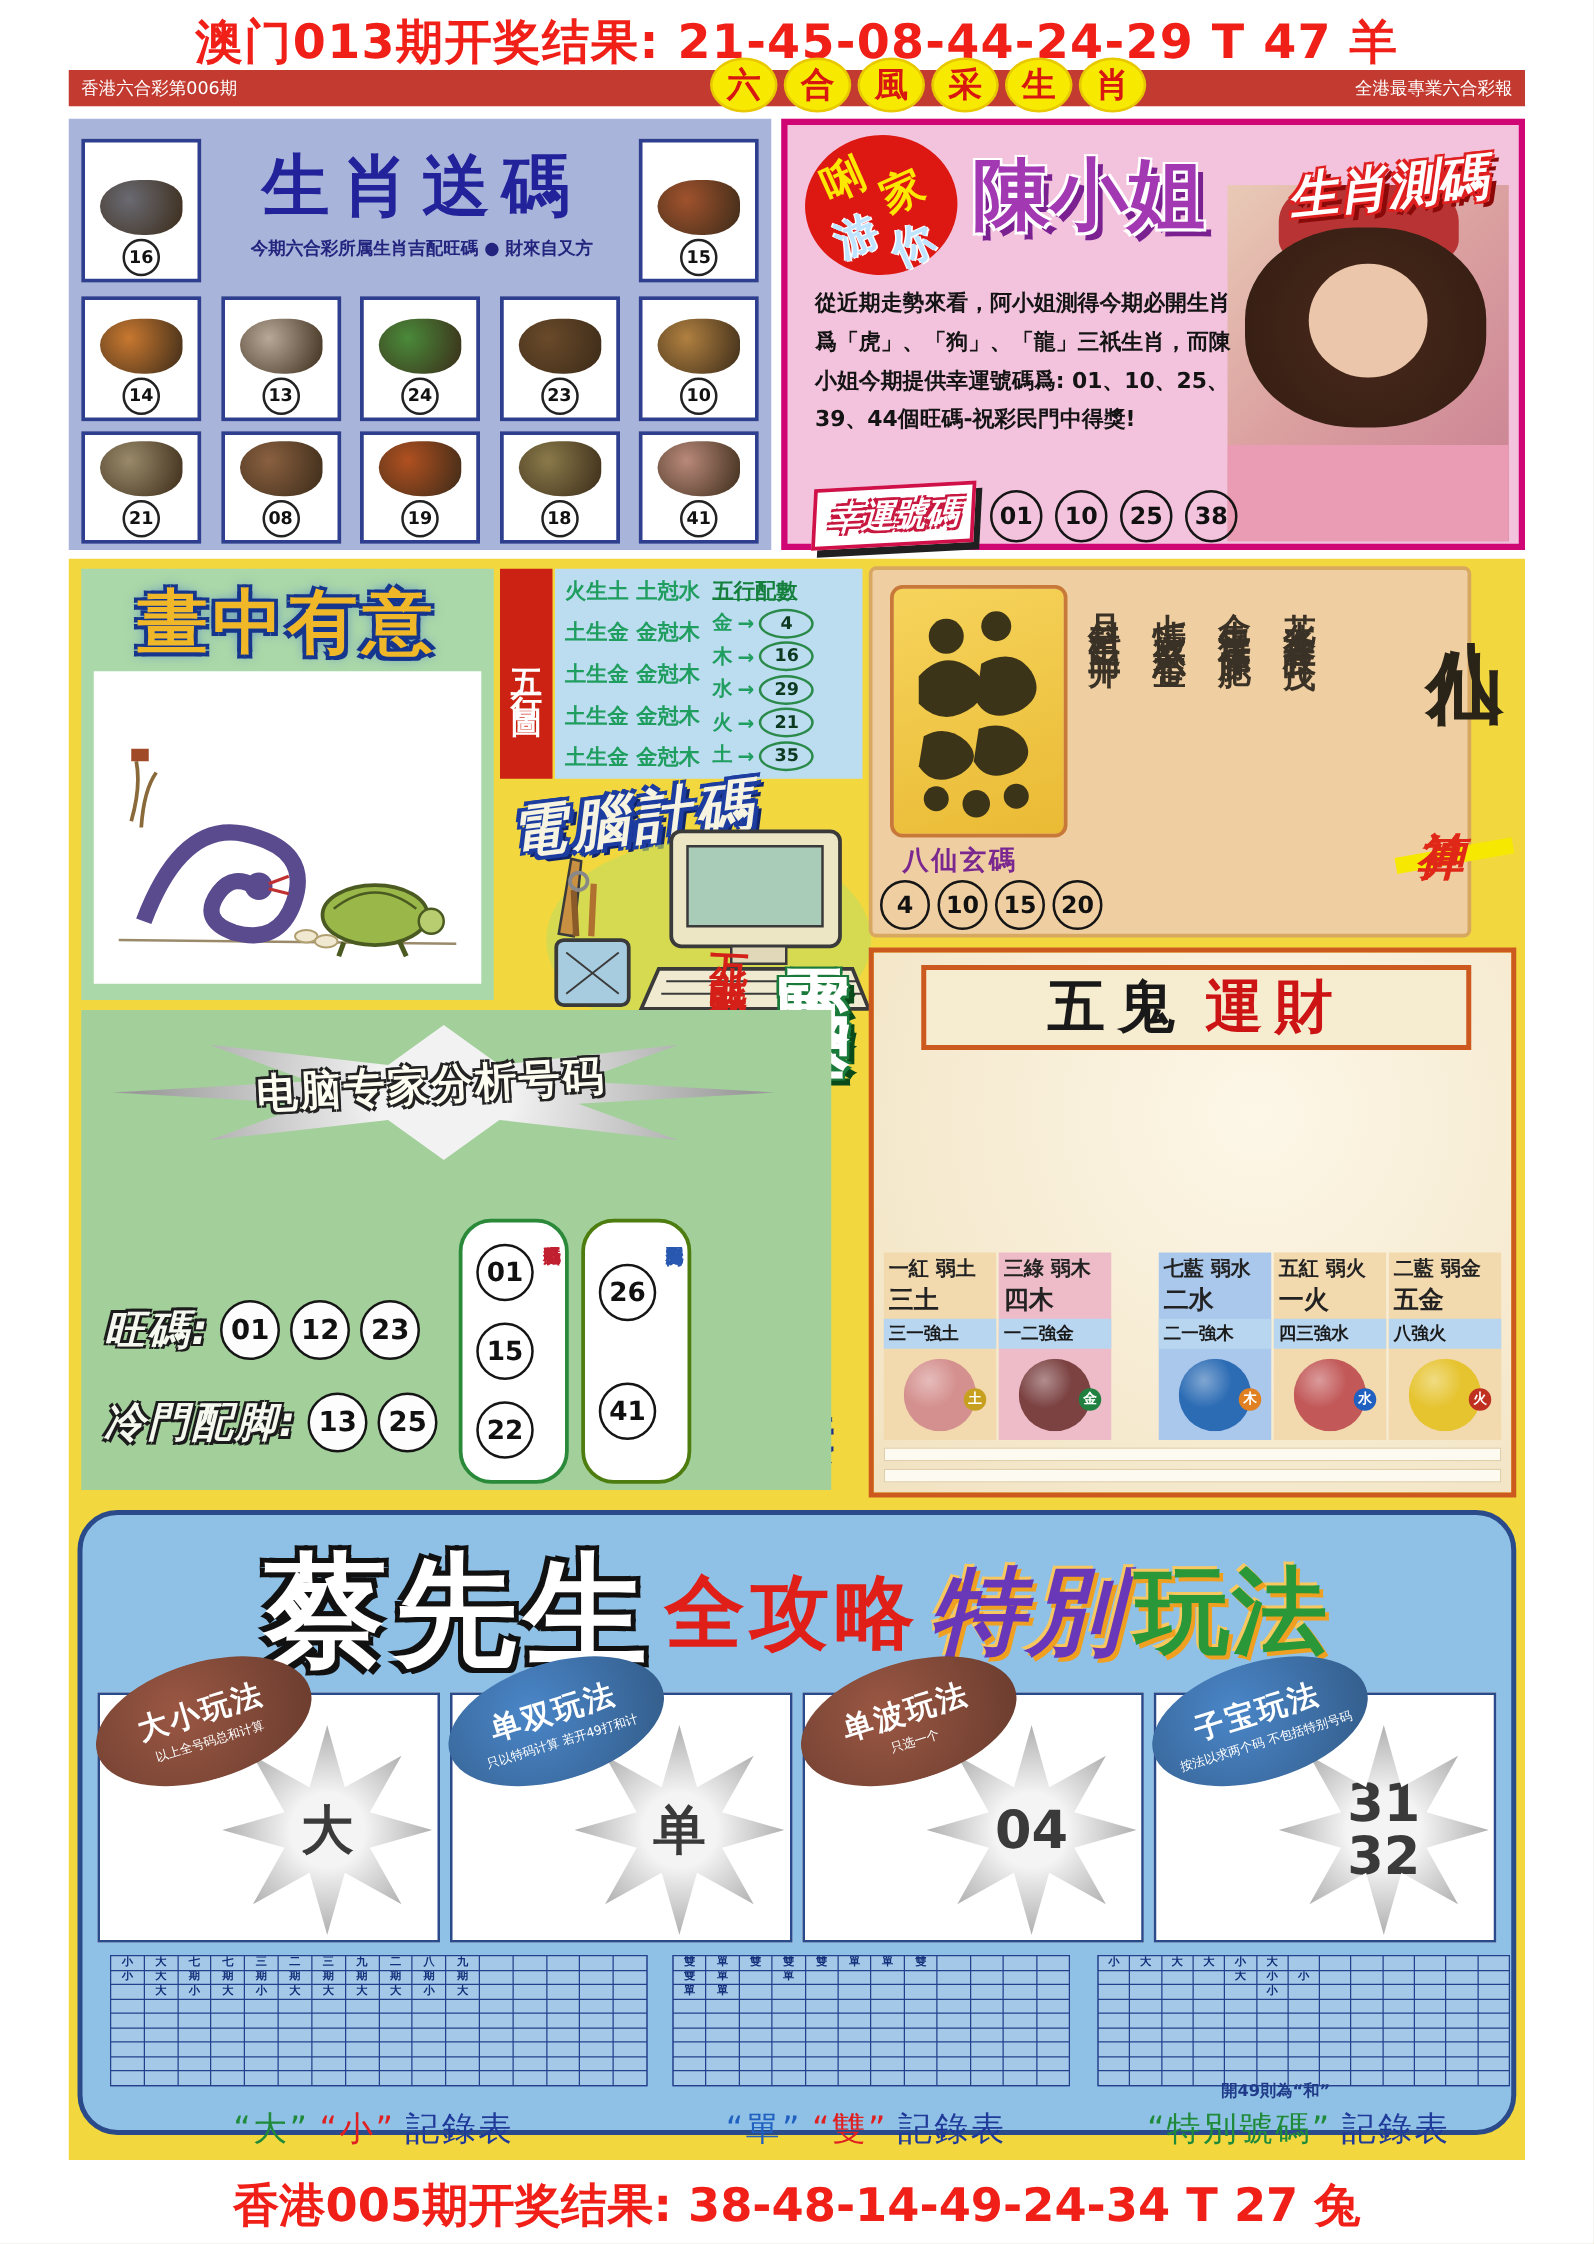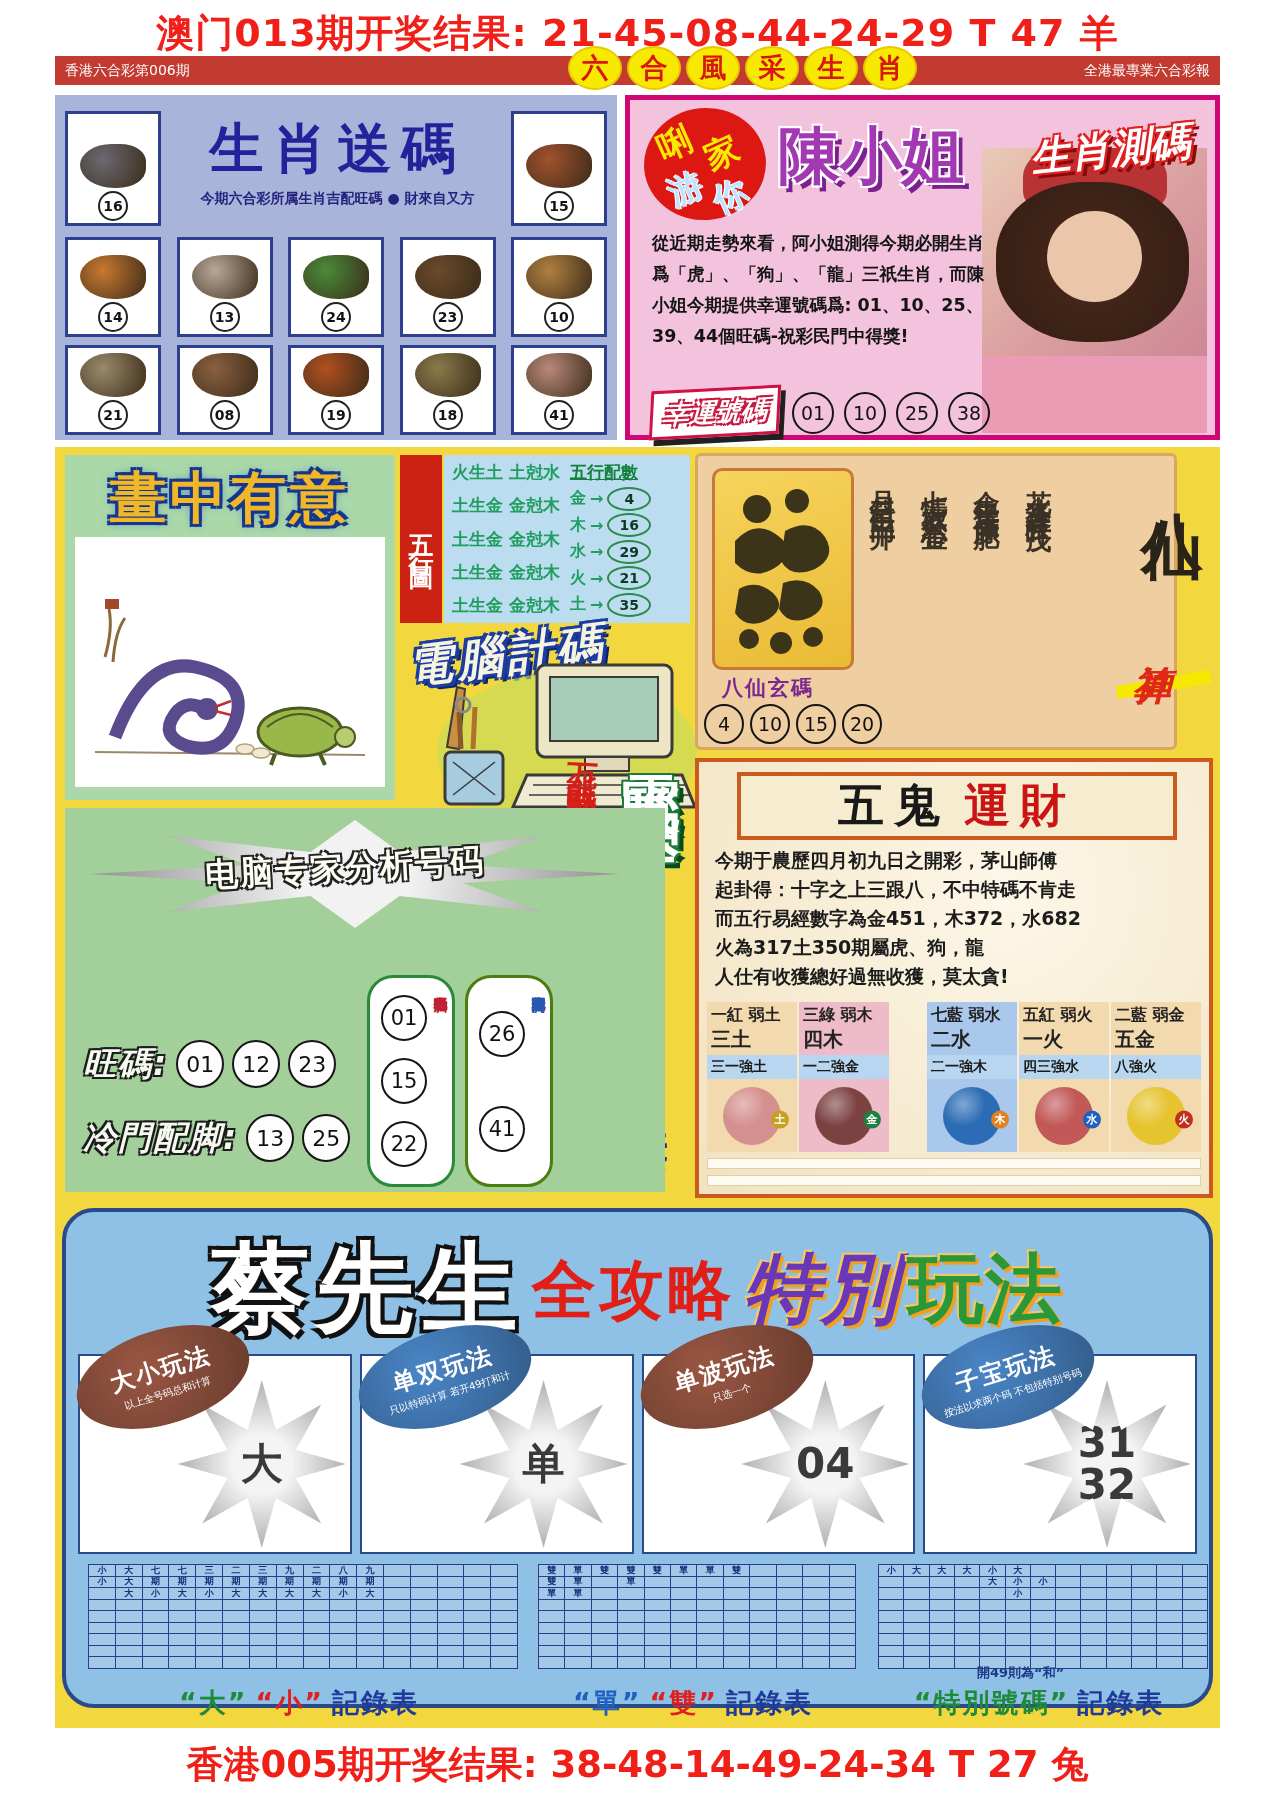--- a/index.html
+++ b/index.html
@@ -51,21 +51,21 @@
       background:linear-gradient(135deg,#e9cab6,#dba0a0 45%,#c87e92);}
   .ph-hat{position:absolute;left:18%;top:-4%;width:64%;height:28%;background:#b83434;border-radius:50% 50% 30% 30%;}
   .ph-hair{position:absolute;left:6%;top:12%;width:86%;height:56%;background:radial-gradient(circle,#4a2a1c,#331c12);border-radius:46%;}
   .ph-face{position:absolute;left:29%;top:22%;width:42%;height:32%;background:#ecc6aa;border-radius:50%;}
   .ph-top{position:absolute;left:0;bottom:0;width:100%;height:27%;background:#ea9cb4;}
   .lucky{position:absolute;left:20px;top:288px;display:flex;align-items:center;gap:12px;}
   .lucky-tag{background:#fff;border:3px solid #d01048;padding:4px 10px;font-size:26px;font-weight:bold;
       font-style:italic;color:#fff;transform:rotate(-3deg) skewX(-6deg);box-shadow:5px 6px 0 #202020;
       text-shadow:-2px -2px 0 #c81840,2px -2px 0 #c81840,-2px 2px 0 #c81840,2px 2px 0 #c81840;}
   .circ{border:2.5px solid #151515;border-radius:50%;display:flex;align-items:center;justify-content:center;
-      font-weight:normal;color:#111;background:transparent;text-align:center;}
+      font-weight:bold;color:#111;background:transparent;text-align:center;}
   .lucky .circ{width:38px;height:38px;font-size:19px;}
   
   .band{position:absolute;left:55px;top:447px;width:1165px;height:1281px;background:#f2d83e;}
   
   .paint{position:absolute;left:10px;top:8px;width:330px;height:345px;background:#abd8a8;}
   .paint-title{position:absolute;left:0;top:6px;width:100%;text-align:center;font-size:56px;font-weight:bold;
       font-family:"DejaVu Serif",serif;color:#f0b828;letter-spacing:4px;
       text-shadow:-3px -3px 0 #16368e,3px -3px 0 #16368e,-3px 3px 0 #16368e,3px 3px 0 #16368e,0 0 10px #3a6ad0;}
   .paint-box{position:absolute;left:10px;top:82px;width:310px;height:250px;background:#fff;}
   
@@ -173,21 +173,21 @@
       clip-path:polygon(100% 50%,70.3% 58.4%,85.4% 85.4%,58.4% 70.3%,50% 100%,41.6% 70.3%,14.6% 85.4%,29.7% 58.4%,0% 50%,29.7% 41.6%,14.6% 14.6%,41.6% 29.7%,50% 0%,58.4% 29.7%,85.4% 14.6%,70.3% 41.6%);
       background:radial-gradient(circle,#f4f4f4 25%,#8c8c8c 95%);
       display:flex;flex-direction:column;align-items:center;justify-content:center;}
   .cstar div{font-size:42px;font-weight:bold;color:#3a3a3a;line-height:1.0;}
   
   .rtable{position:absolute;top:352px;}
   .rt0{left:22px;width:430px;} .rt1{left:472px;width:318px;} .rt2{left:812px;width:330px;}
   .rgrid{display:grid;gap:1px;background:#24408c;border:1.5px solid #24408c;padding:0;}
   .rcell{background:#a4c8e8;height:10.5px;display:flex;align-items:center;justify-content:center;
       font-size:9px;font-weight:bold;color:#15307a;line-height:1;overflow:hidden;}
-  .rlabel{margin-top:16px;text-align:center;font-size:27px;font-weight:bold;letter-spacing:2px;}
+  .rlabel{margin-top:16px;text-align:center;font-size:27px;font-weight:normal;letter-spacing:2px;}
   .rnote{position:absolute;top:100px;left:30%;font-size:13px;font-weight:bold;color:#203a8a;}
   
   .footer{position:absolute;top:1740px;left:0;width:100%;text-align:center;font-size:37px;font-weight:bold;color:#f01f17;}
 </style>
 </head>
 <body>
 
 <div class="page">
 
   <div class="hdr-title">澳门013期开奖结果: 21-45-08-44-24-29 T 47 羊</div>
@@ -440,27 +440,20 @@
       <div class="bx-big">八仙</div>
       <div class="bx-streak"></div>
       <div class="bx-sub">神算</div>
     </div>
 
     <div class="wugui">
       <div class="wg-titlebox">
         <span class="wg-black">五鬼</span>
         <span class="wg-red">運財</span>
       </div>
-      <div class="wg-body" id="wg-body">
-          <div>今期于農歷四月初九日之開彩，茅山師傅</div>
-          <div>起卦得：十字之上三跟八，不中特碼不肯走</div>
-          <div>而五行易經數字為金451，木372，水682</div>
-          <div>火為317土350期屬虎、狗，龍</div>
-          <div>人仕有收獲總好過無收獲，莫太貪!</div>
-        </div>
       <div class="wg-cols" id="wg-cols">
           <div class="wg-col" style="background: rgb(242, 217, 174);">
             <div class="wg-weak">一紅 弱土</div>
             <div class="wg-val">三土</div>
             <div class="wg-strong">三一強土</div>
             <div class="wg-ballwrap">
               <div class="wg-ball" style="background: radial-gradient(circle at 35% 30%, rgba(255, 255, 255, 0.4), transparent 40%), rgb(212, 144, 142);"></div>
               <span class="wg-badge" style="background: rgb(200, 160, 32);">土</span>
             </div>
           </div>

